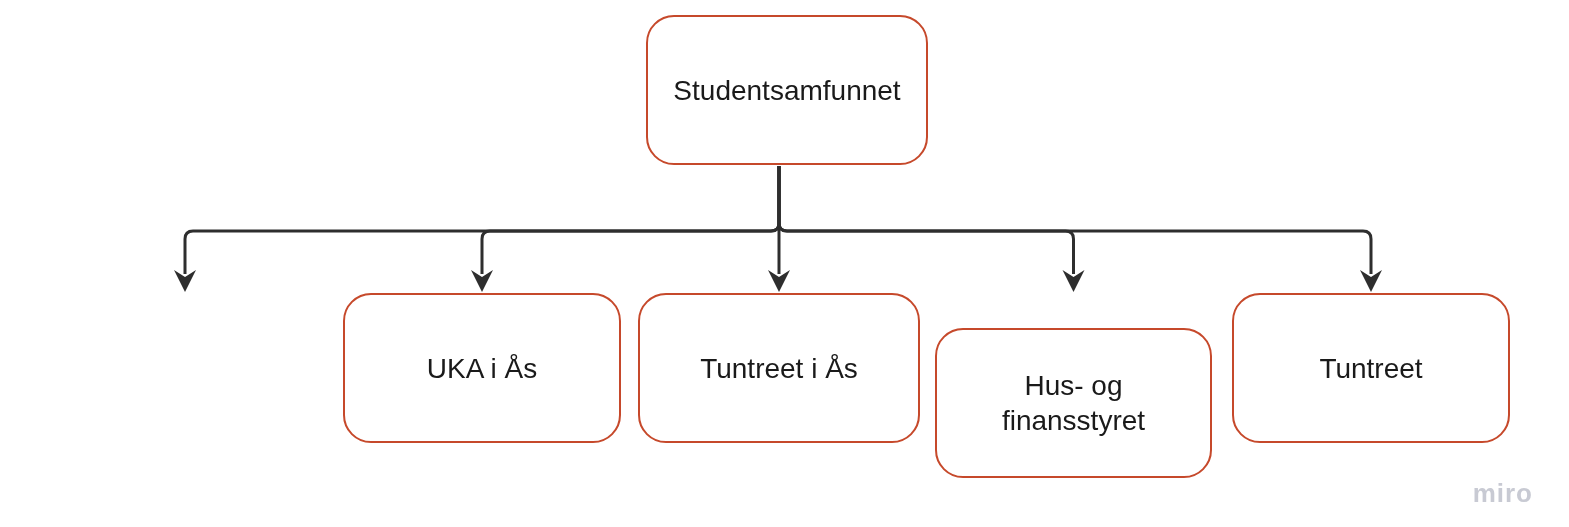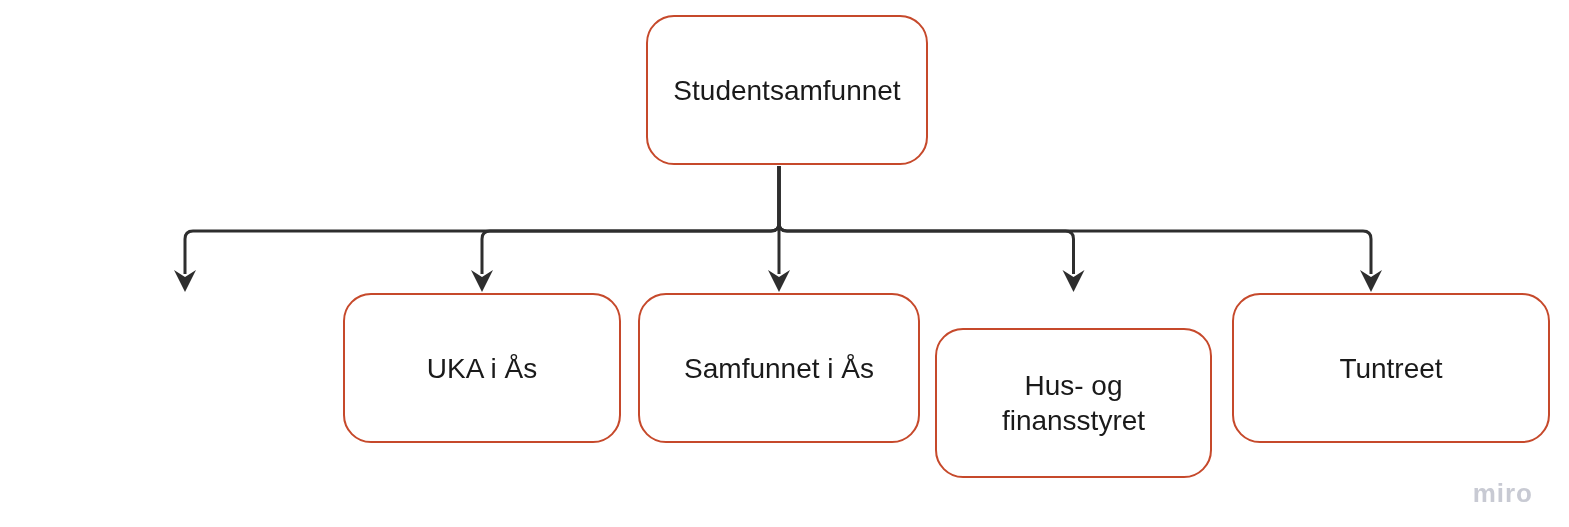--- a/index.html
+++ b/index.html
@@ -31,21 +31,21 @@
     line-height: 1.25;
     padding: 0 20px;
   }
   .node span { display: block; }
   .node-root   { left: 638px;  top: 15px;  width: 282px; height: 150px; margin-left: 8px; }
   .node-child  { top: 293px; height: 150px; }
   .node-c0 { left: 45px;   width: 283px; }
   .node-c1 { left: 343px;  width: 278px; }
   .node-c2 { left: 638px;  width: 282px; }
   .node-c3 { left: 935px;  width: 277px; margin-top: 35px; }
-  .node-c4 { left: 1232px; width: 318px; }
+  .node-c4 { left: 1232px; width: 278px; }
   .watermark {
     position: absolute;
     right: 36px;
     top: 478px;
     font-size: 26px;
     font-weight: 700;
     letter-spacing: 1px;
     color: #c8cad3;
     user-select: none;
   }
@@ -75,21 +75,21 @@
   <div class="node node-root">
     <span>Studentsamfunnet</span>
   </div>
 
 
   <div class="node node-child node-c1">
     <span>UKA i Ås</span>
   </div>
 
   <div class="node node-child node-c2">
-    <span>Samfunnet i Ås</span>
+    <span>Tuntreet i Ås</span>
   </div>
 
   <div class="node node-child node-c3">
     <span>Hus- og finansstyret</span>
   </div>
 
   <div class="node node-child node-c4">
     <span>Tuntreet</span>
   </div>
 

